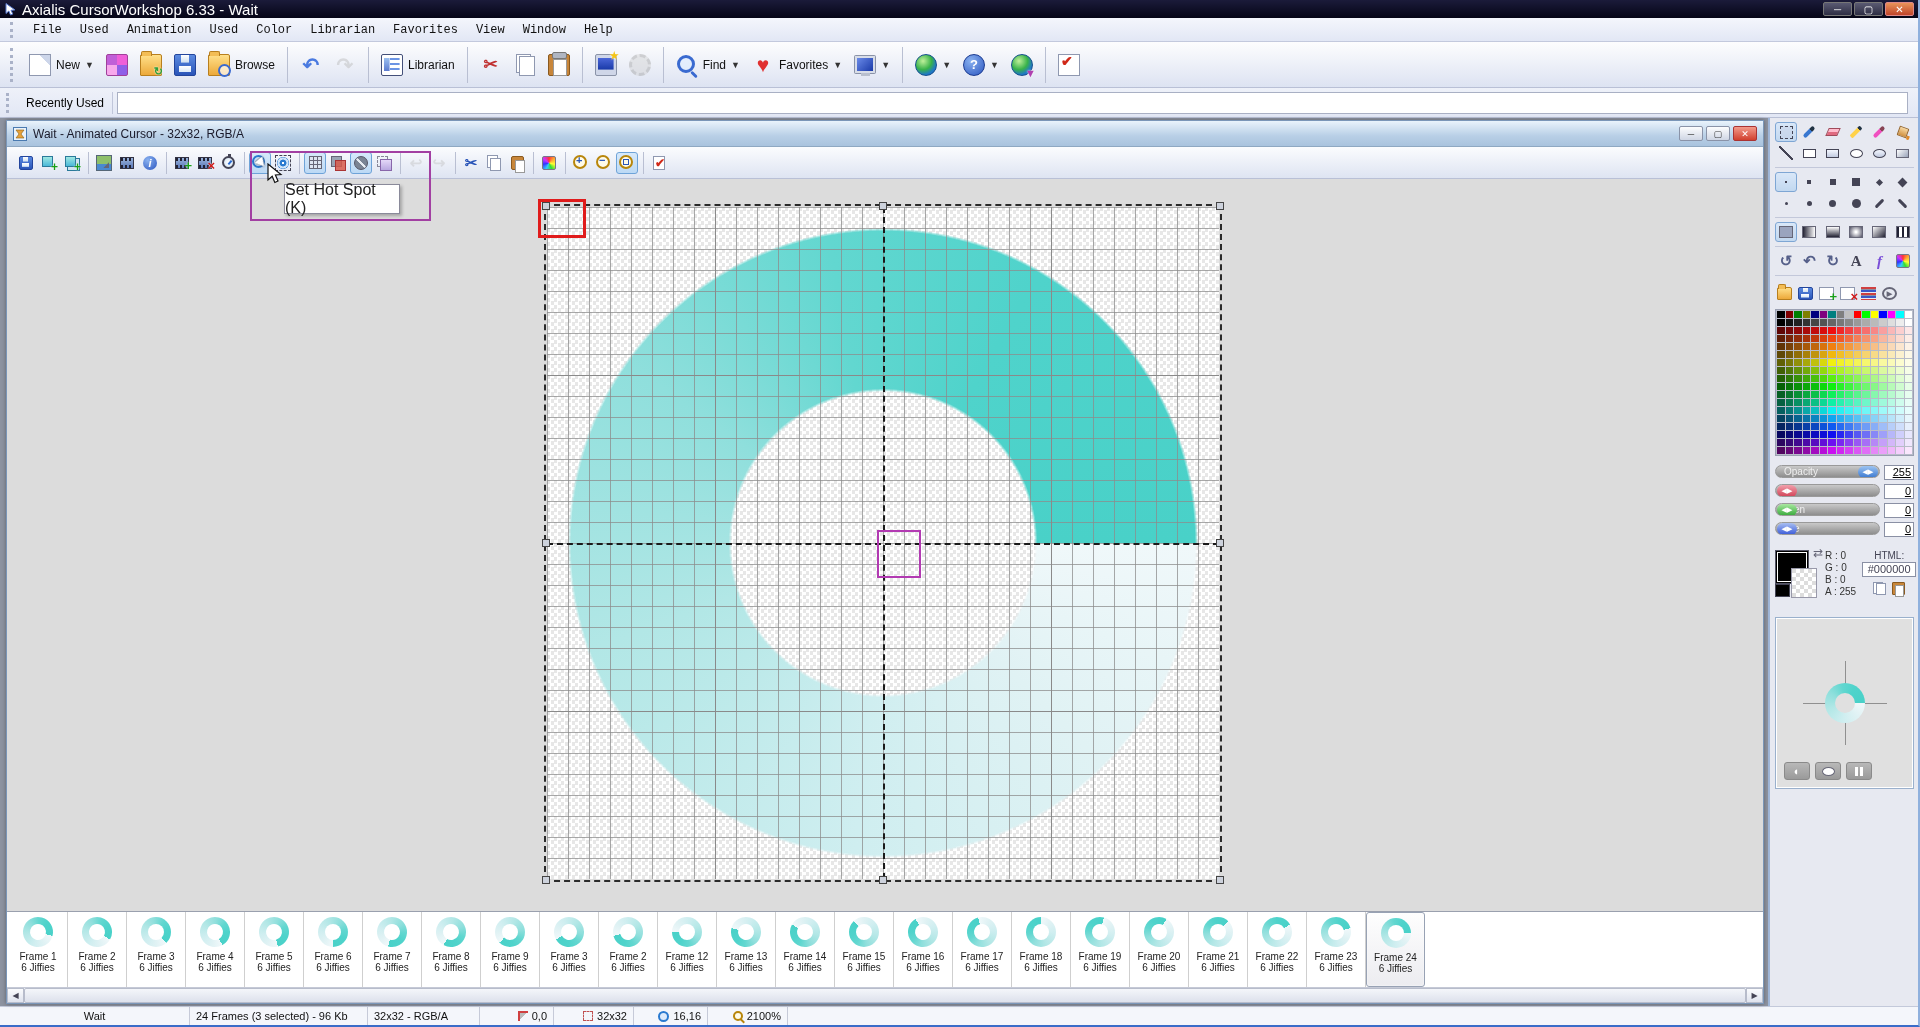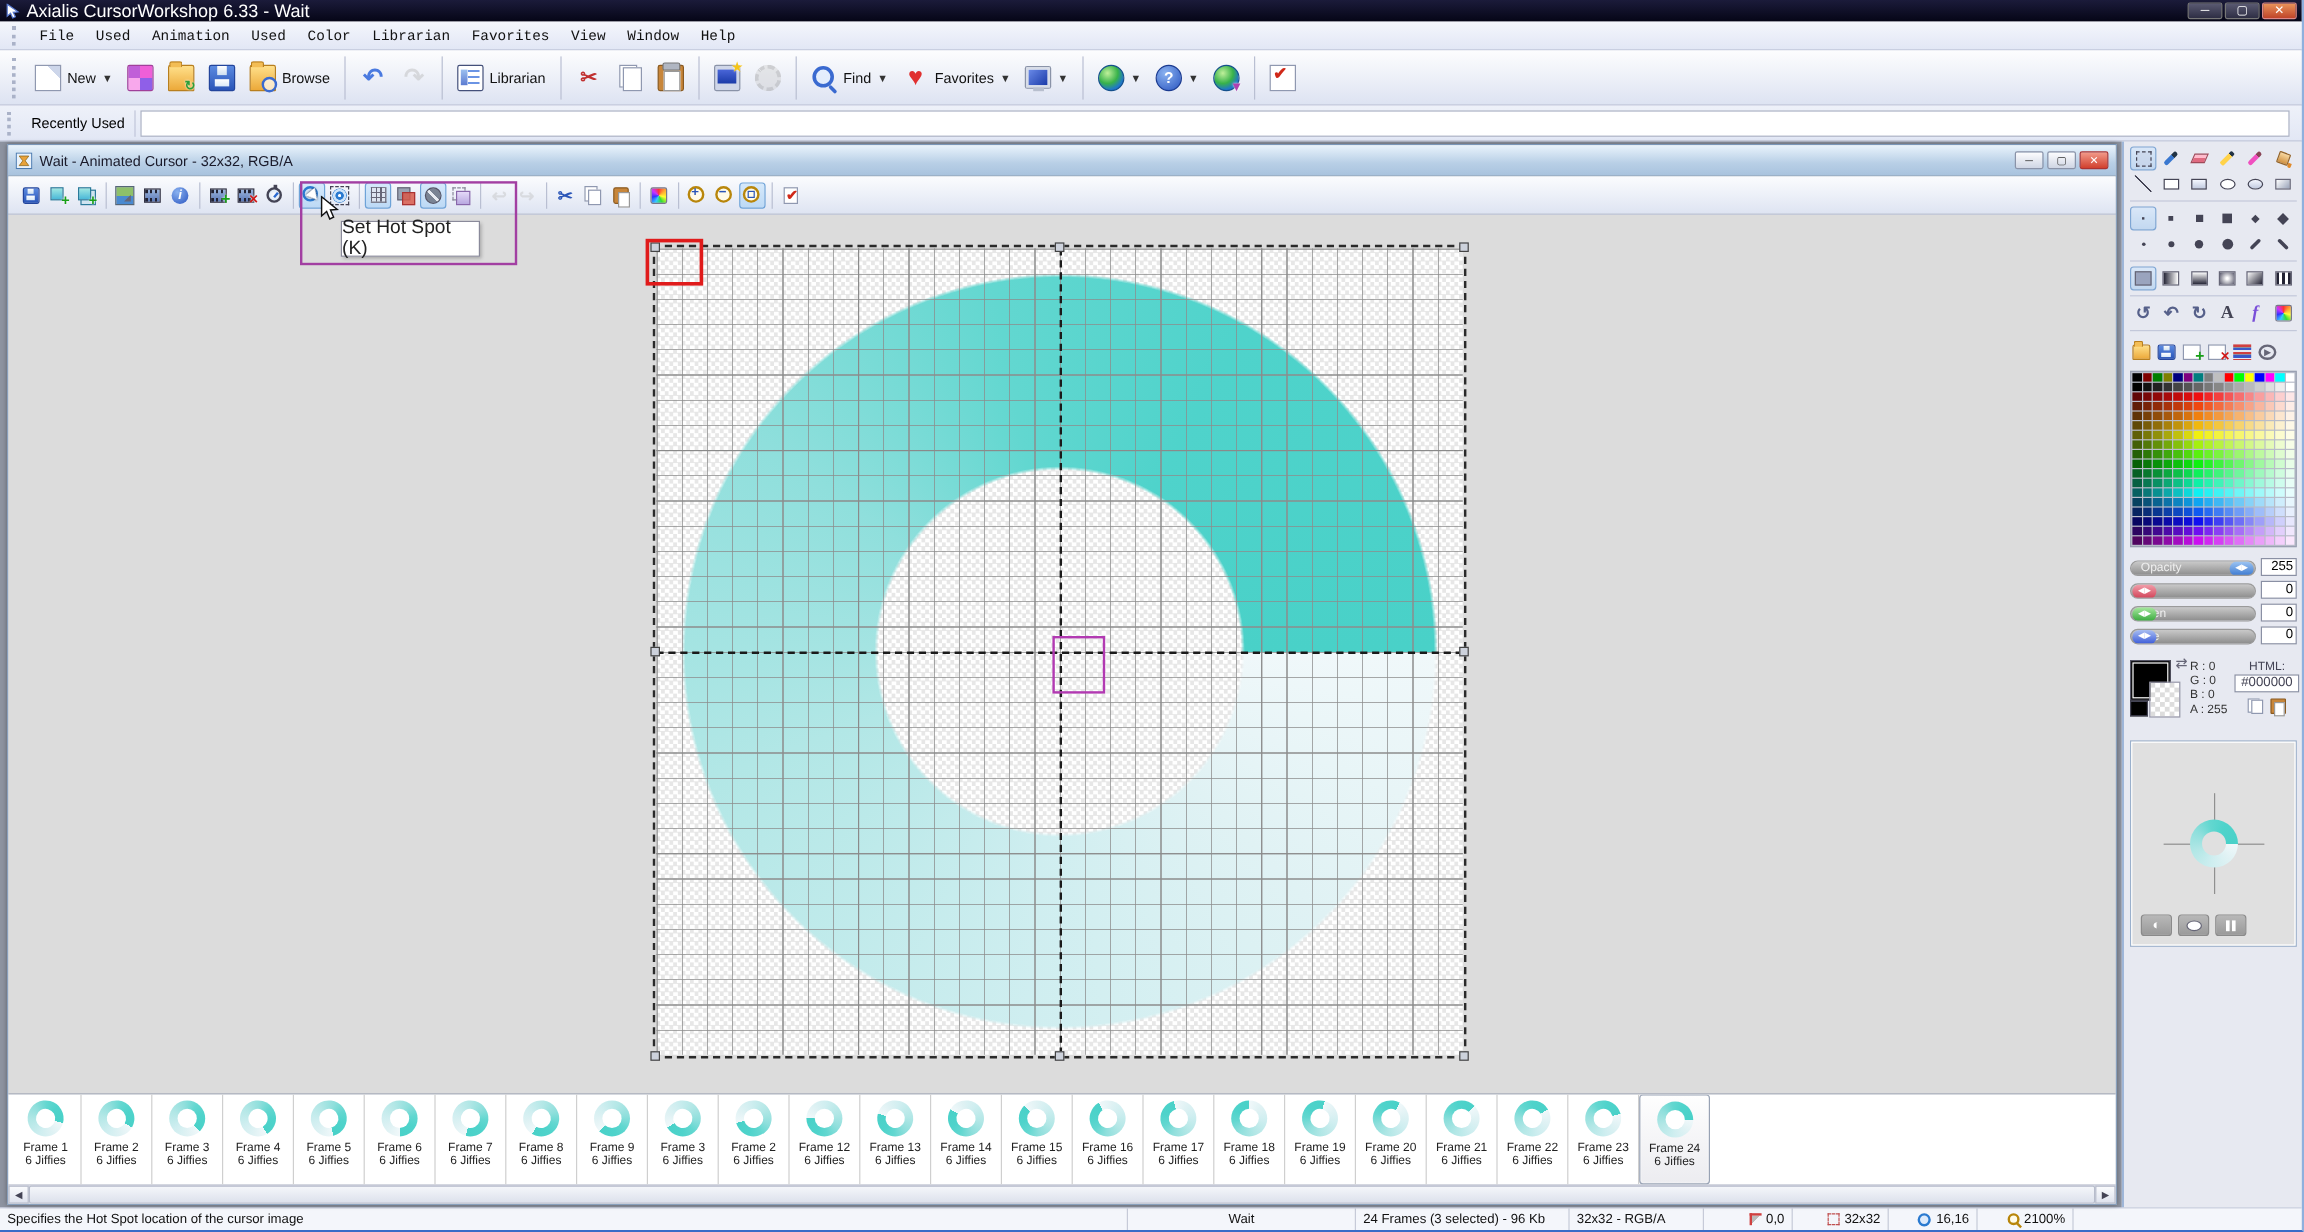--- a/index.html
+++ b/index.html
@@ -91,21 +91,21 @@
   .rpanel{width:150px;flex:none;background:#e7e9f1;border-left:2px solid #9fb6d8;padding:4px 4px 0 5px;display:flex;flex-direction:column;gap:5px;overflow:hidden;}
   .tool-row{display:flex;gap:1px;margin-bottom:1px;}
   .tool-btn{width:23px;height:20px;border-radius:3px;border:1px solid transparent;display:flex;align-items:center;justify-content:center;}
   .tool-btn.pressed{background:linear-gradient(#d9e7f8,#c2d8f0);border-color:#7ea6d4;}
   .tool-hr{height:1px;background:#c3c8da;margin:4px 0;}
 
   .palette-bar{display:flex;gap:6px;align-items:center;padding:2px 2px 4px;}
   .swatches{display:grid;grid-template-columns:repeat(16,1fr);gap:1px;background:#b8bcc9;border:1px solid #9aa0b2;padding:1px;}
   .swatch{height:7px;}
 
-  .slider-row{display:flex;align-items:flex-end;gap:4px;margin-top:4px;}
+  .slider-row{display:flex;align-items:flex-start;gap:4px;margin-top:4px;text-decoration:underline;}
   .slider-bar{flex:1;height:13px;border-radius:7px;background:linear-gradient(#c9c9c9,#8e8e8e);position:relative;border:1px solid #9a9a9a;overflow:hidden;}
   .slider-label{position:absolute;left:18px;top:0;line-height:12px;font-size:10px;color:#efefef;}
   .slider-label.full{left:8px;}
   .slider-thumb{position:absolute;top:0;width:20px;height:12px;border-radius:6px;display:flex;align-items:center;justify-content:center;gap:1px;font-size:7px;color:#fff;line-height:10px;}
   .slider-thumb.at0{left:1px;} .slider-thumb.at255{right:1px;}
   .th-blue{background:linear-gradient(#9cc4f2,#3a78d0);} .th-red{background:linear-gradient(#f2a0ac,#d04055);}
   .th-green{background:linear-gradient(#a8e8a0,#35a83a);} .th-blue2{background:linear-gradient(#a8bef2,#3858d8);}
   .slider-val{width:30px;height:15px;background:#fff;border:1px solid #8a90a4;font-size:11px;text-align:right;padding-right:2px;line-height:13px;flex:none;}
 
   .colorinfo{display:flex;margin-top:8px;gap:6px;}
@@ -1139,21 +1139,20 @@
             </span>
             <span class="pv-btn">
               <span class="ico pv-pause" style="width: 11px; height: 9px;"></span>
             </span>
           </div>
       </div>
     </div>
   </div>
 
   <div class="statusbar">
-    <div class="seg msg">Specifies the Hot Spot location of the cursor image</div>
     <div class="seg cname">Wait</div>
     <div class="seg" style="width:178px">24 Frames (3 selected) - 96 Kb</div>
     <div class="seg" style="width:112px">32x32 - RGB/A</div>
     <div class="seg icons" style="width:74px;justify-content:flex-end">
         <span class="ico s-pos" style="width:10px;height:10px"></span>
         <span>0,0</span>
       </div>
     <div class="seg icons" style="width:80px;justify-content:flex-end">
         <span class="ico s-size" style="width:10px;height:10px"></span>
         <span>32x32</span>

